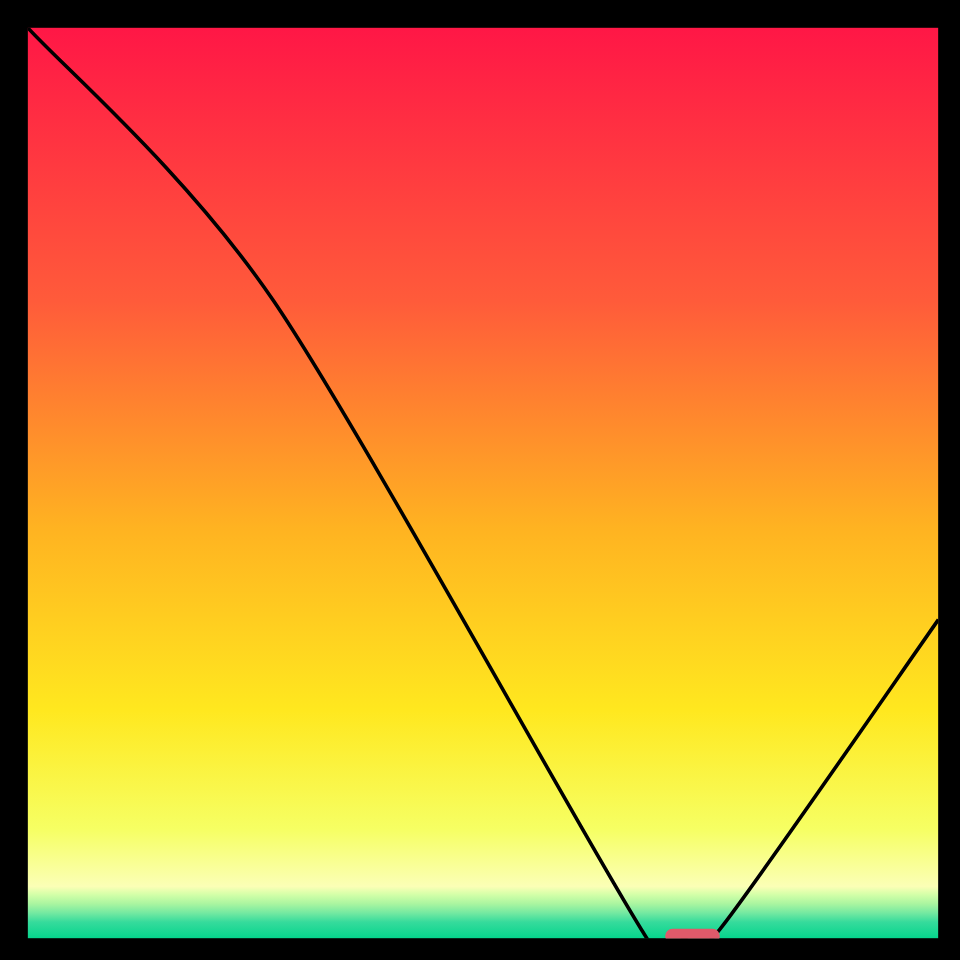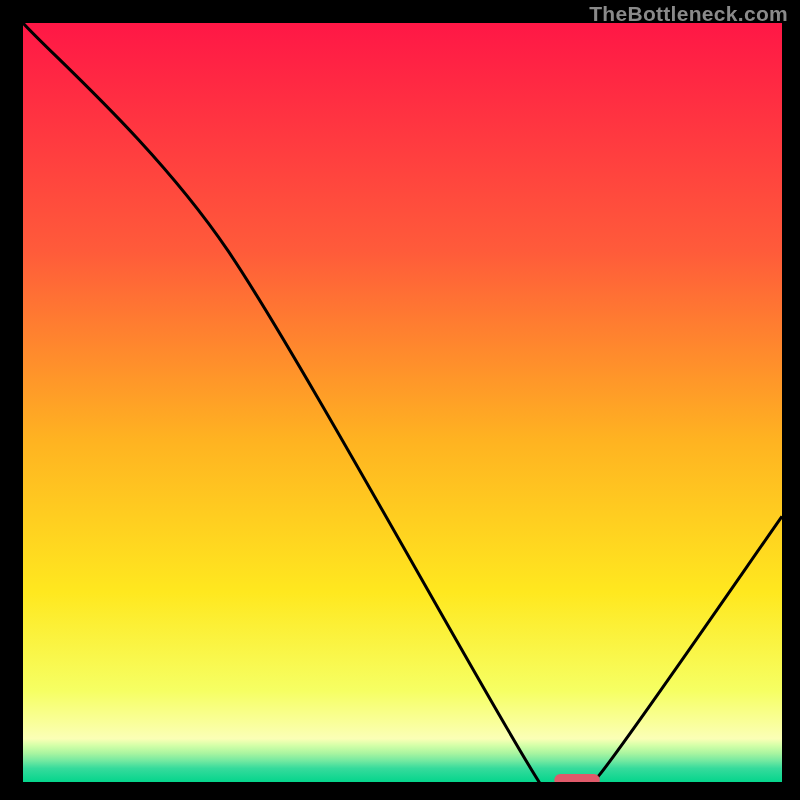--- a/index.html
+++ b/index.html
@@ -38,21 +38,20 @@
   .plot svg {
     display: block;
     width: 759px;
     height: 759px;
   }
 </style>
 </head>
 <body>
 
 <div class="frame">
-  <div class="watermark">TheBottleneck.com</div>
 
   <div class="plot">
     <svg id="chart-svg" viewBox="0 0 759 759">
       <defs>
         <linearGradient id="bg-grad" x1="0" y1="0" x2="0" y2="1">
             <stop offset="0%" stop-color="#ff1746"></stop>
             <stop offset="30%" stop-color="#ff5b3a"></stop>
             <stop offset="55.00000000000001%" stop-color="#ffb321"></stop>
             <stop offset="75%" stop-color="#ffe81f"></stop>
             <stop offset="88%" stop-color="#f6ff63"></stop>

